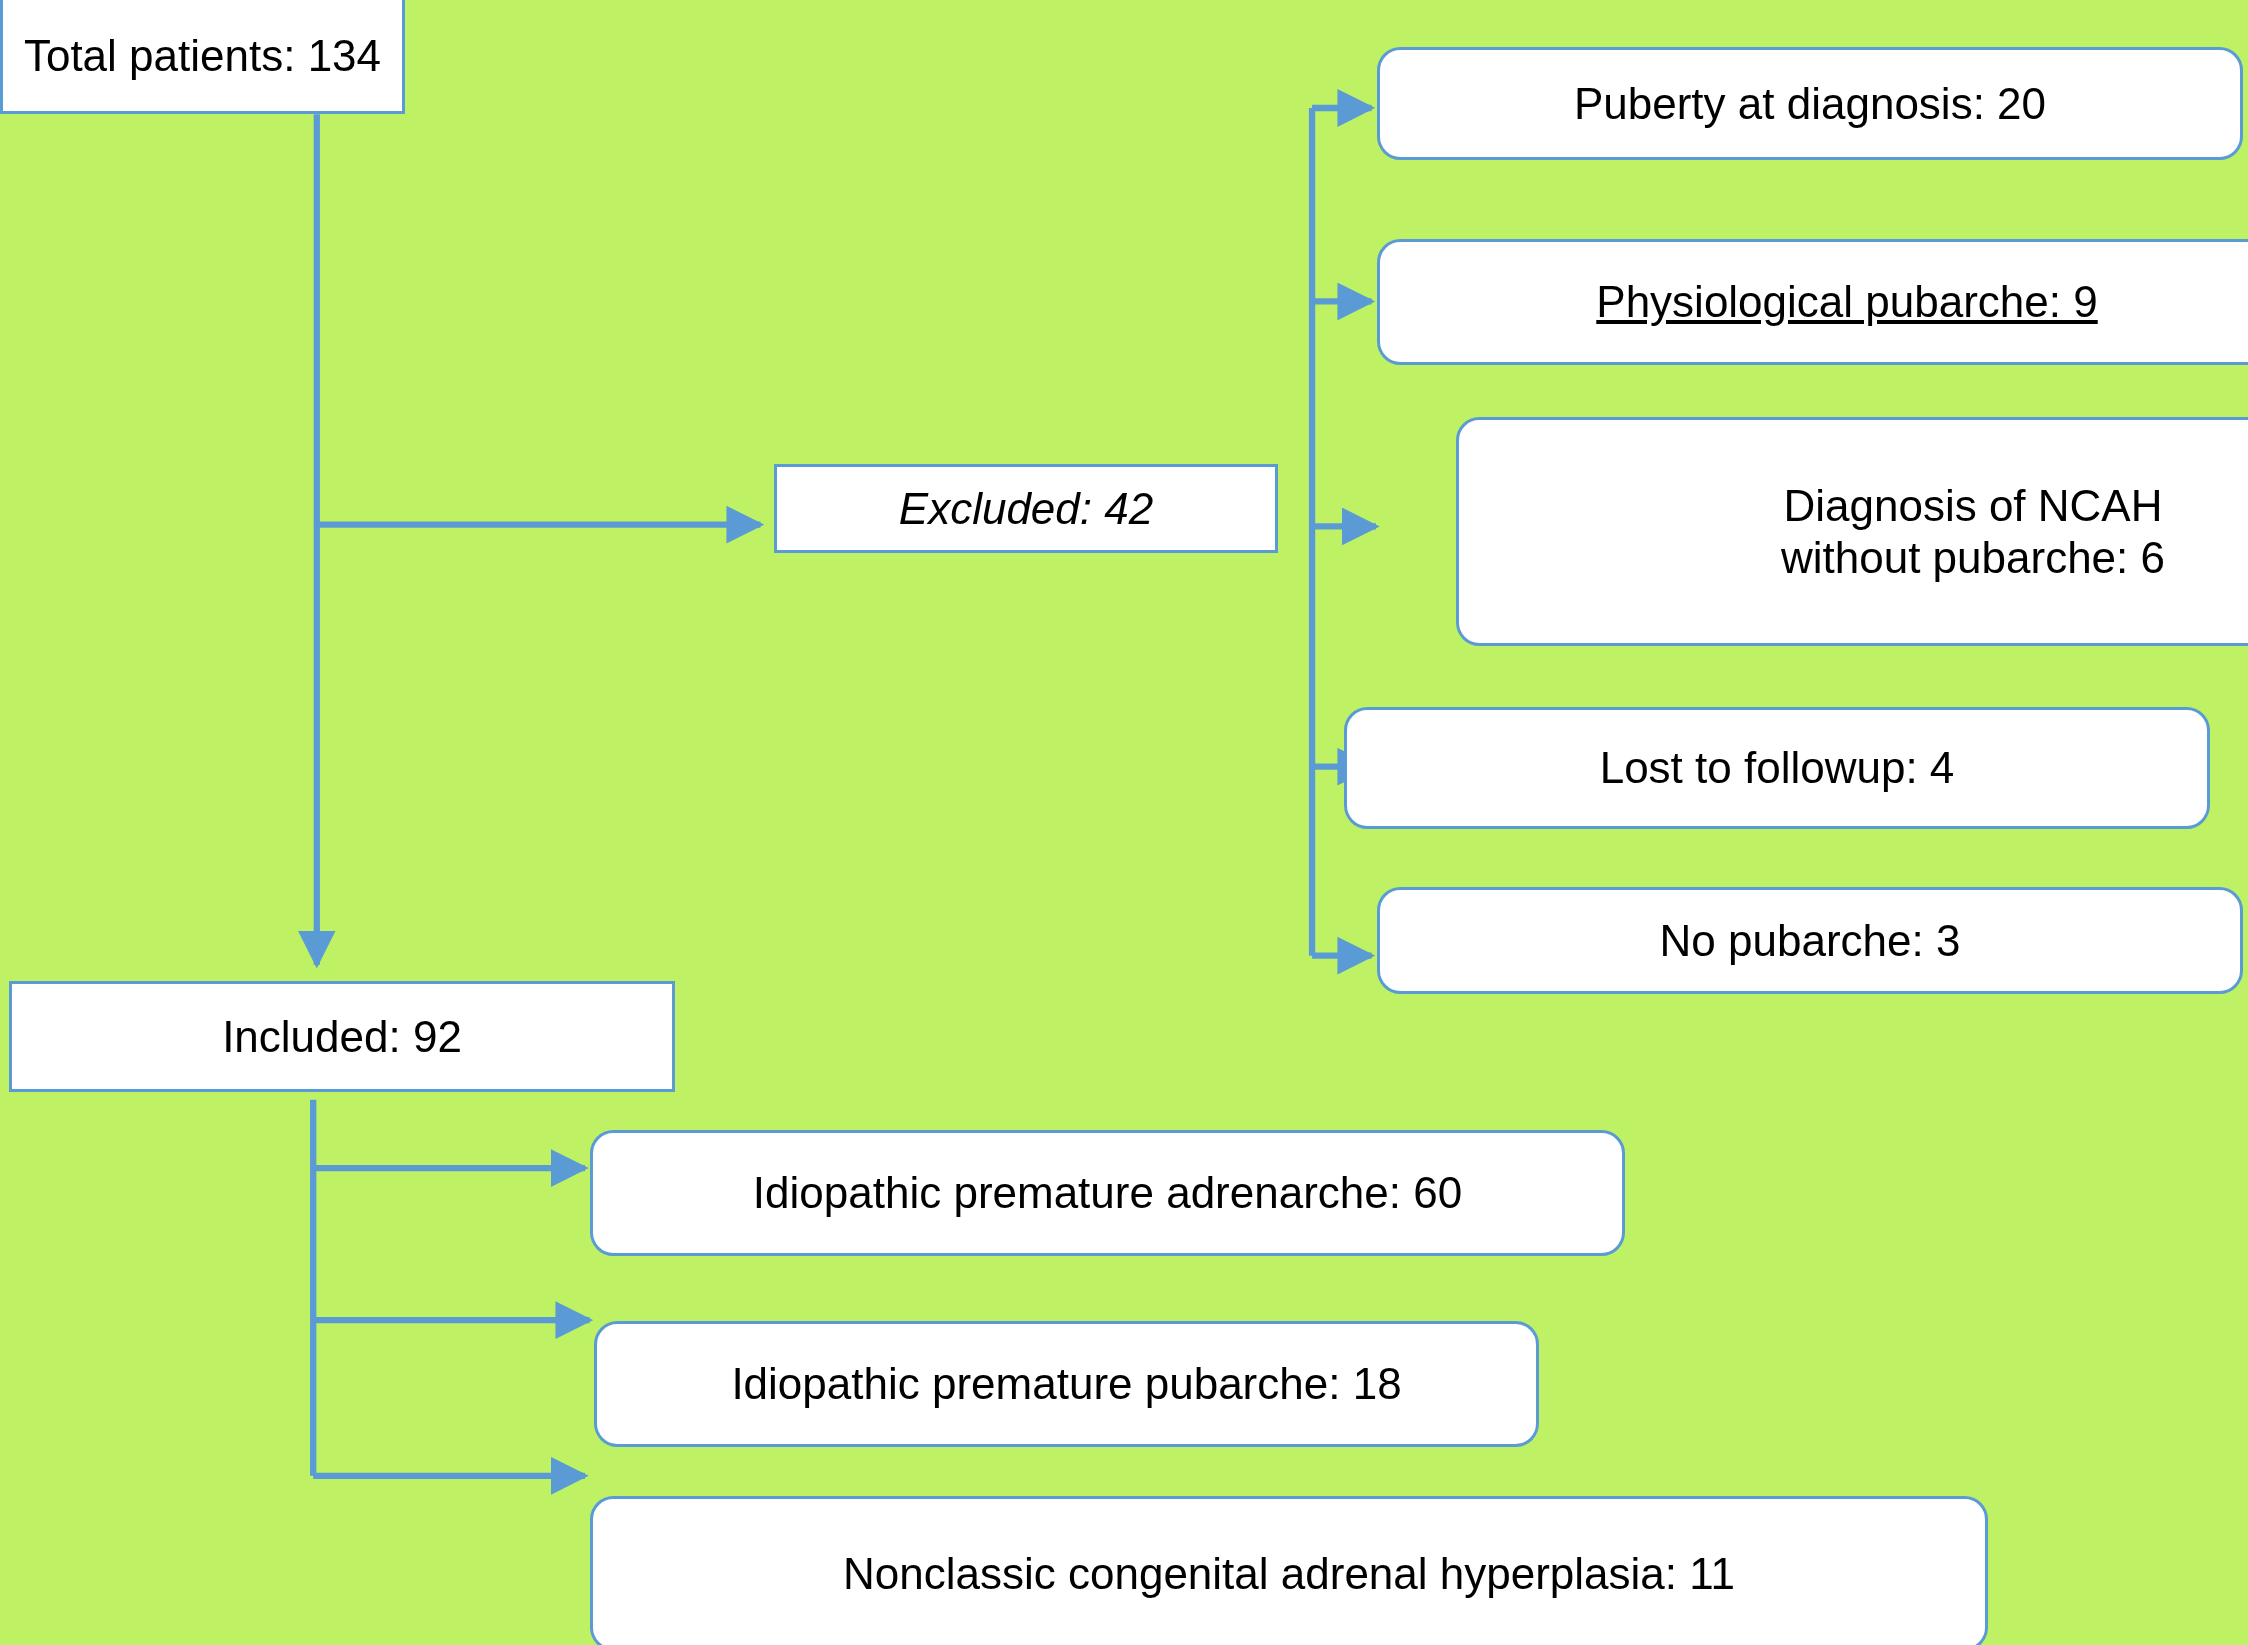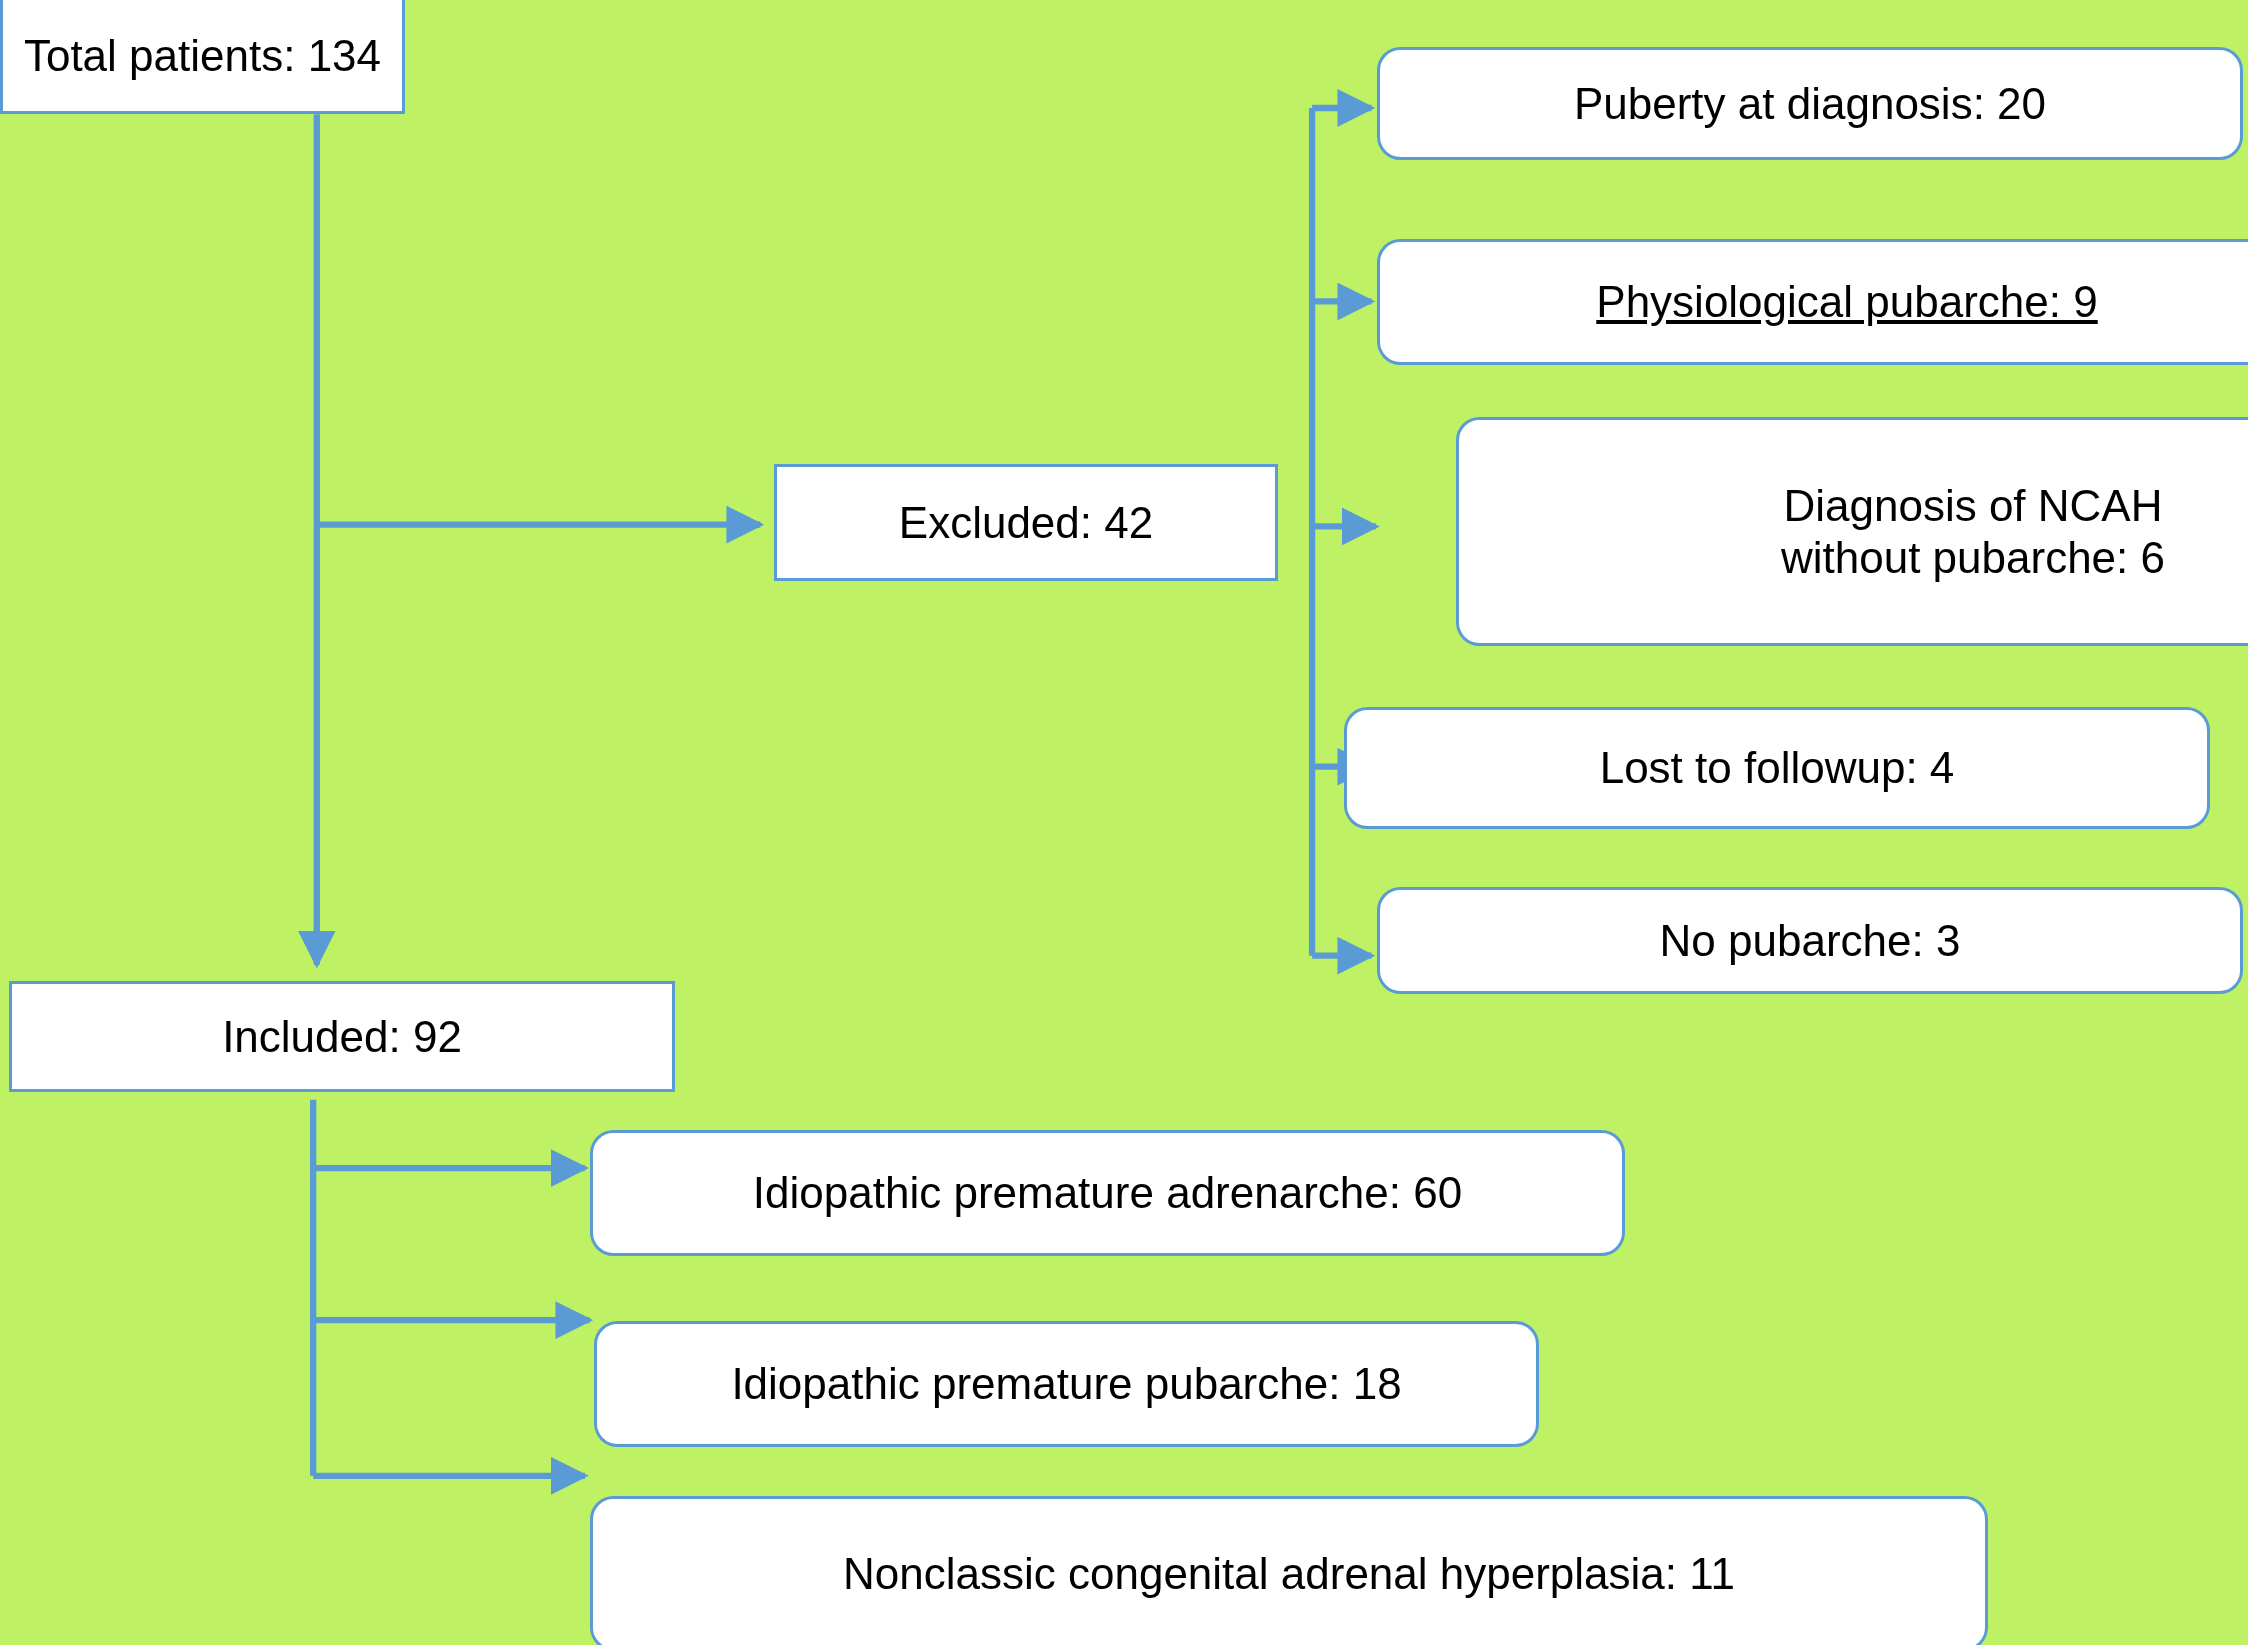--- a/index.html
+++ b/index.html
@@ -77,21 +77,21 @@
     <g>
       <path d="M 348 1222 L 348 1640" stroke="#5b9bd5" stroke-width="7" fill="none"></path>
       <path d="M 348 1298 L 650 1298" stroke="#5b9bd5" stroke-width="7" fill="none" marker-end="url(#arrowR)"></path>
       <path d="M 348 1467 L 655 1467" stroke="#5b9bd5" stroke-width="7" fill="none" marker-end="url(#arrowR)"></path>
       <path d="M 348 1640 L 650 1640" stroke="#5b9bd5" stroke-width="7" fill="none" marker-end="url(#arrowR)"></path>
     </g>
   </svg>
 
   <div class="node rect" style="left:0px; top:-2.7px; width:405px; height:117px;">Total patients: 134</div>
 
-  <div class="node rect" style="left:774px; top:464px; width:504px; height:117px;">Excluded: 42</div>
+  <div class="node rect" style="left:774px; top:464px; width:504px; height:89px;font-style:italic;">Excluded: 42</div>
 
   <div class="node rect" style="left:9px; top:981px; width:666px; height:111px;">Included: 92</div>
 
   <div class="node round" style="left:1377px; top:47px; width:866px; height:113px;">Puberty at diagnosis: 20</div>
 
   <div class="node round" style="left:1377px; top:239px; width:940px; height:126px;text-decoration:underline;">Physiological pubarche: 9</div>
 
   <div class="node round" style="left:1456px; top:417px; width:1034px; height:229px;">Diagnosis of NCAH
 without pubarche: 6</div>
 

